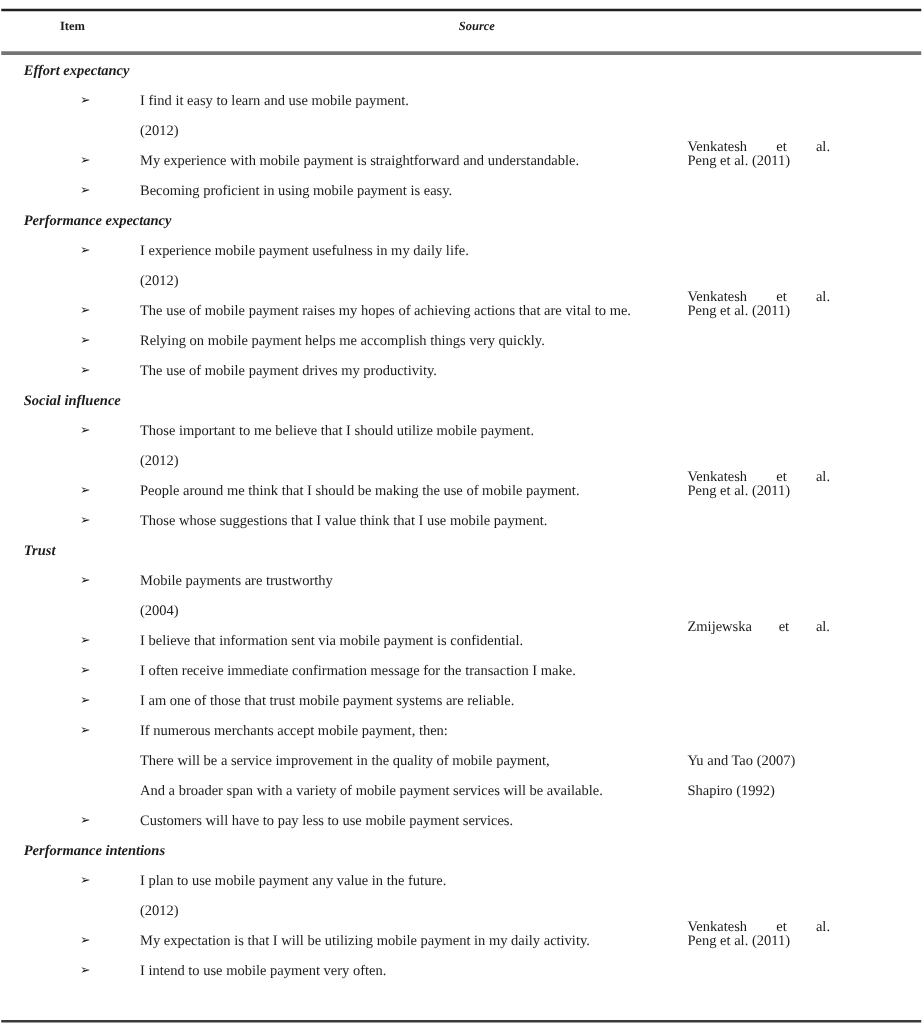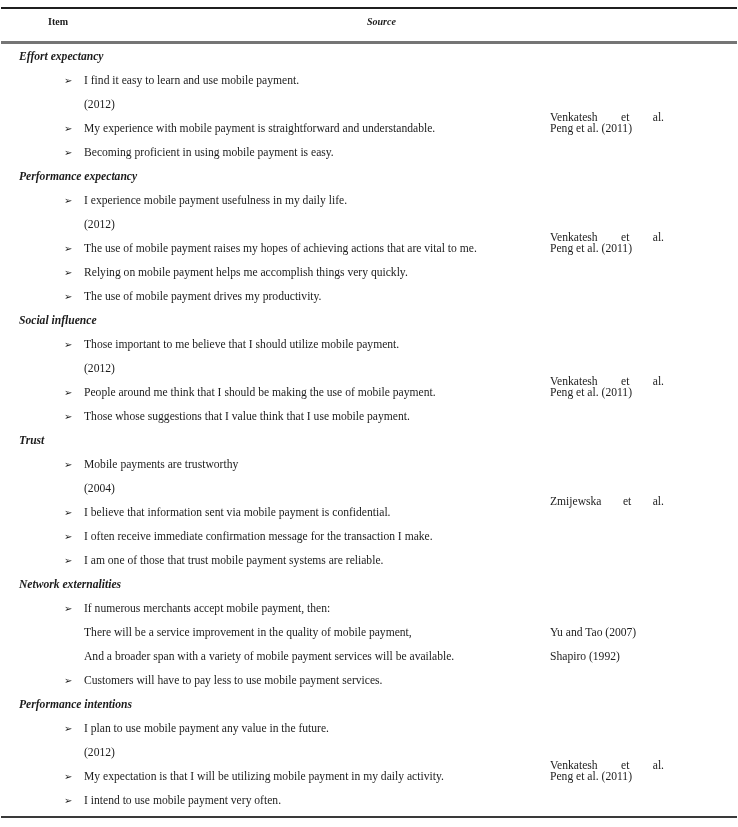--- a/index.html
+++ b/index.html
@@ -58,21 +58,21 @@
   .row .bullet {
     position: absolute;
     left: 64px;
     top: 0;
     font-family: "DejaVu Sans", sans-serif;
     font-size: 10px;
     line-height: 24px;
   }
   .row .item-text {
     display: block;
-    padding-left: 84px;
+    padding-left: 112px;
   }
   .row .source-cell {
     position: absolute;
     left: 550px;
     top: 0;
     width: 114px;
     line-height: 24px;
   }
   .row .source-cell.justified {
     text-align: justify;
@@ -173,23 +173,20 @@
       </div>
       <div class="row">
         <span class="bullet">➢</span>
         <span class="item-text">I often receive immediate confirmation message for the transaction I make.</span>
       </div>
       <div class="row">
         <span class="bullet">➢</span>
         <span class="item-text">I am one of those that trust mobile payment systems are reliable.</span>
       </div>
       <div class="row">
-        <span class="section-title">Network externalities</span>
-      </div>
-      <div class="row">
         <span class="bullet">➢</span>
         <span class="item-text">If numerous merchants accept mobile payment, then:</span>
       </div>
       <div class="row">
         <span class="item-text">There will be a service improvement in the quality of mobile payment,</span>
         <span class="source-cell">Yu and Tao (2007)</span>
       </div>
       <div class="row">
         <span class="item-text">And a broader span with a variety of mobile payment services will be available.</span>
         <span class="source-cell">Shapiro (1992)</span>

